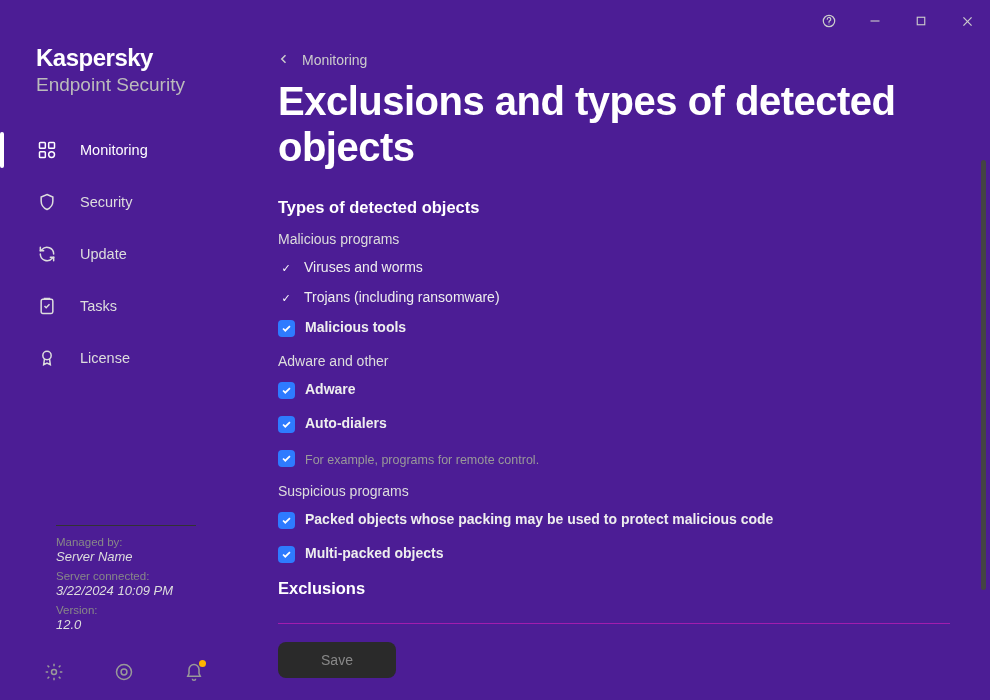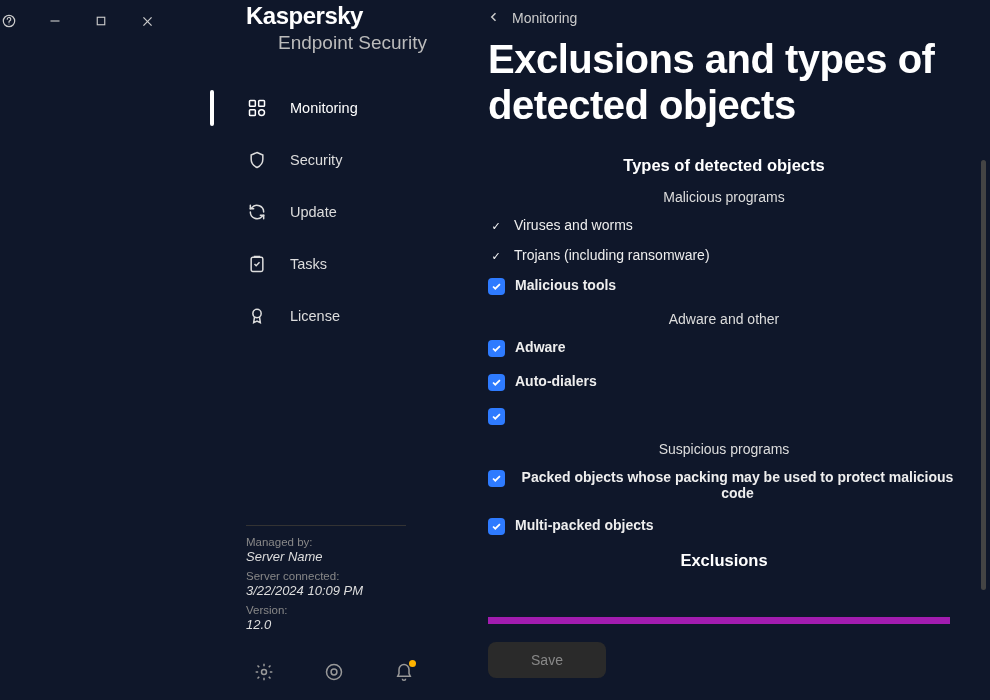--- a/index.html
+++ b/index.html
@@ -1,52 +1,52 @@
 <!DOCTYPE html>
 <html><head>
 <meta charset="utf-8">
 <style>
 * { margin: 0; padding: 0; box-sizing: border-box; font-family: -apple-system, BlinkMacSystemFont, "Segoe UI", Arial, sans-serif; }
 body { background: #000; width: 990px; height: 700px; overflow: hidden; color: #fff; }
-.window { width: 100%; height: 100%; background: #0f172a; display: flex; flex-direction: row; position: relative; gap: 40px; }
+.window { width: 100%; height: 100%; background: #4c1d95; display: flex; flex-direction: column; position: relative; }
 .titlebar { height: 42px; display: flex; justify-content: flex-end; align-items: center; padding-right: 14px; gap: 28px; }
 .titlebar-btn { width: 18px; height: 18px; display: flex; align-items: center; justify-content: center; color: #ccc; cursor: pointer; }
 .body-row { display: flex; flex: 1; min-height: 0; }
 .sidebar { width: 232px; display: flex; flex-direction: column; padding-top: 2px; }
 .logo-block { padding: 0 0 28px 36px; }
 .logo-title { font-size: 24px; font-weight: 600; letter-spacing: -0.5px; color: #fff; }
-.logo-sub { font-size: 19px; color: #bbb; font-weight: 400; margin-top: 2px; margin-left: 32px; }
+.logo-sub { font-size: 19px; color: #bbb; font-weight: 400; margin-top: 2px; }
 .nav { display: flex; flex-direction: column; }
 .nav-item { display: flex; align-items: center; gap: 22px; padding: 15px 0 15px 36px; cursor: pointer; position: relative; font-size: 14.5px; color: #ddd; }
 .nav-item.active { color: #fff; }
 .nav-item.active::before { content: ""; position: absolute; left: 0; top: 8px; bottom: 8px; width: 4px; background: #fff; border-radius: 2px; }
 .nav-icon { width: 22px; height: 22px; display: flex; align-items: center; justify-content: center; }
-.footer { margin-top: auto; padding: 0 36px 10px 36px; font-size: 11.5px; color: #888; }
+.footer { margin-top: auto; padding: 0 36px 10px 56px; font-size: 11.5px; color: #888; }
 .footer .val { color: #ddd; font-size: 13px; margin-bottom: 6px; margin-top: 1px; font-style: italic; }
 .footer hr { border: none; border-top: 1px solid #333; margin-bottom: 10px; }
 .footer-icons { display: flex; gap: 50px; padding: 14px 0 18px 44px; }
 .footer-icon { width: 20px; height: 20px; color: #999; cursor: pointer; position: relative; }
 .main { flex: 1; display: flex; flex-direction: column; padding: 10px 0 0 46px; min-width: 0; }
 .breadcrumb { display: flex; align-items: center; gap: 12px; color: #ccc; font-size: 14px; cursor: pointer; padding-bottom: 10px; }
 .page-title { font-size: 40px; font-weight: 700; line-height: 1.15; letter-spacing: -0.5px; padding-right: 42px; }
-.scroll { flex: 1; overflow-y: auto; padding-right: 30px; margin-top: 28px; position: relative; text-align: center; }
+.scroll { flex: 1; overflow-y: auto; padding-right: 30px; margin-top: 28px; position: relative; }
 .scroll::-webkit-scrollbar { width: 6px; }
 .scroll::-webkit-scrollbar-track { background: transparent; }
 .scroll::-webkit-scrollbar-thumb { background: #555; border-radius: 3px; }
 .section-h { font-size: 16.5px; font-weight: 700; margin-bottom: 14px; }
 .group-h { font-size: 14px; color: #ddd; margin: 6px 0 12px 0; }
 .row { display: flex; align-items: flex-start; gap: 10px; margin-bottom: 14px; }
 .row.check-row { margin-bottom: 16px; }
 .fixed-check { width: 16px; display: flex; justify-content: center; padding-top: 3px; color: #fff; font-size: 11px; }
 .row-label { font-size: 14px; color: #eee; }
 .row-label.bold { font-weight: 600; }
 .row-sub { font-size: 12.5px; color: #999; margin-top: 4px; }
 .checkbox { width: 17px; height: 17px; border-radius: 4px; background: #2e7bff; display: flex; align-items: center; justify-content: center; flex-shrink: 0; margin-top: 1px; cursor: pointer; }
 .checkbox svg { width: 11px; height: 11px; }
-.actions { display: flex; gap: 12px; padding: 18px 0 22px 0; border-top: 7px solid #a21caf; margin-right: 40px; }
+.actions { display: flex; gap: 12px; padding: 18px 0 22px 0; border-top: 1px solid #a21caf; margin-right: 40px; }
 .btn { width: 118px; height: 36px; border-radius: 8px; font-size: 14px; display: flex; align-items: center; justify-content: center; cursor: pointer; }
 .btn.save { background: #2a2a2a; color: #888; }
 .btn.cancel { background: transparent; border: 1px solid #444; color: #ccc; }
 .scrollbar-fake { position: absolute; right: 4px; top: 160px; width: 5px; height: 430px; background: #444; border-radius: 3px; }
 </style>
 </head>
 <body>
 
 <div class="window">
   <div class="titlebar">
@@ -216,20 +216,21 @@
           </span>
           <span class="row-label bold">Auto-dialers</span>
         </div>
         <div class="row check-row">
           <span class="checkbox">
             <svg viewBox="0 0 16 16" fill="none" stroke="#fff" stroke-width="2.5">
                 <path d="M3 8l3.2 3.2L13 4.5"></path>
               </svg>
           </span>
           <div>
+            <div class="row-sub">For example, programs for remote control.</div>
           </div>
         </div>
 
         <div class="group-h">Suspicious programs</div>
 
         <div class="row check-row">
           <span class="checkbox">
             <svg viewBox="0 0 16 16" fill="none" stroke="#fff" stroke-width="2.5">
                 <path d="M3 8l3.2 3.2L13 4.5"></path>
               </svg>

